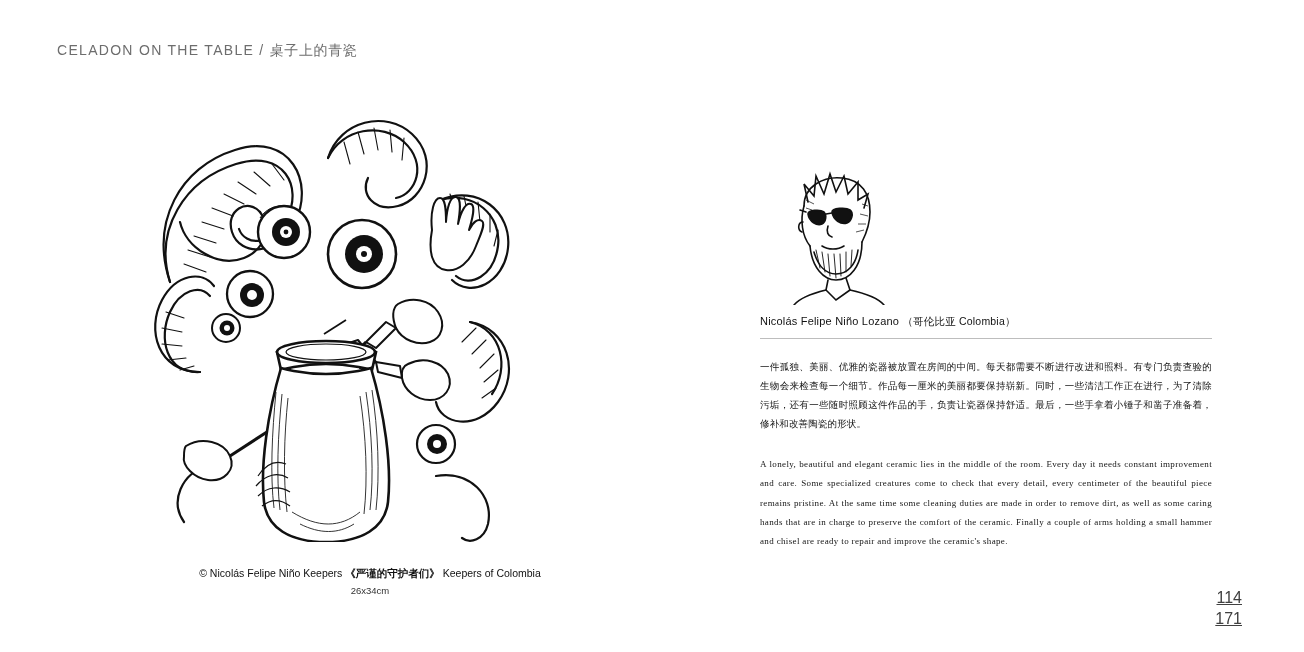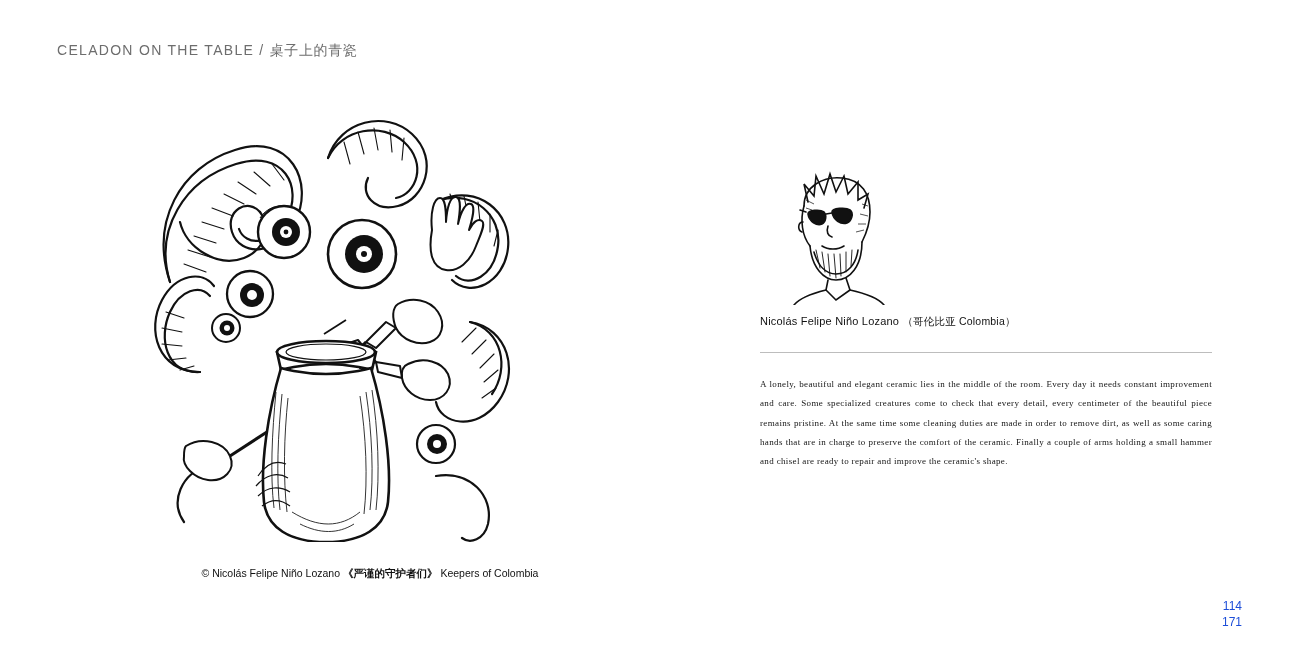--- a/index.html
+++ b/index.html
@@ -89,21 +89,21 @@
     left: 10px;
     top: 0;
     width: 130px;
     height: 145px;
   }
 
   .artist-name {
     margin-top: 10px;
     font-size: 11px;
     color: #111;
-    padding-bottom: 23px;
+    padding-bottom: 9px;
     border-bottom: 1px solid #bdbdbd;
     letter-spacing: 0.2px;
   }
   .artist-name .country {
     font-size: 10.5px;
   }
 
   .para {
     margin-top: 18px;
     font-size: 9.5px;
@@ -119,23 +119,24 @@
     letter-spacing: 0.35px;
     font-family: Liberation Serif, serif;
   }
 
   
   .folio {
     position: absolute;
     right: 62px;
     bottom: 22px;
     text-align: right;
-    font-size: 12px;
-    color: #1d4ed8;
+    font-size: 16px;
+    color: #404040;
     line-height: 1.35;
+    text-decoration: underline;
   }
 </style>
 </head>
 <body>
 
 <div class="page">
 
   <div class="running-head">
     <span>CELADON ON THE TABLE /</span>
     <span class="cn">桌子上的青瓷</span>
@@ -264,23 +265,24 @@
         </g>
       </g>
 
       <g stroke="#111" stroke-width="1.2" fill="none">
         <path d="M118 404 C126 392 136 388 146 392 M116 414 C126 402 138 400 148 406 M118 424 C128 414 140 414 150 420 M122 434 C132 426 142 428 150 434"></path>
       </g>
     </svg>
   </div>
 
   <div class="caption">
-    <span>© Nicolás Felipe Niño Lozano</span>
+    <span>© Nicolás Felipe Niño Keepers</span>
     <span class="title-cn">《严谨的守护者们》</span>
     <span>Keepers of Colombia</span>
+    <span class="dim">26x34cm</span>
   </div>
 
   <div class="right-col">
 
     <div class="portrait-wrap">
       <svg class="portrait" viewBox="0 0 130 145" aria-hidden="true">
         <g fill="none" stroke="#111" stroke-width="1.6" stroke-linecap="round">
 
           <path d="M38 42 L34 24 L44 36 L46 16 L54 34 L60 14 L66 32 L74 16 L78 34 L88 22 L88 40 L98 34 L94 48"></path>
 
@@ -314,20 +316,21 @@
           <path d="M36 40 L44 44 M36 48 L42 50 M92 44 L98 46 M90 54 L98 56 M88 64 L96 64 M86 72 L94 70"></path>
         </g>
       </svg>
     </div>
 
     <div class="artist-name">
       <span>Nicolás Felipe Niño Lozano</span>
       <span class="country">（哥伦比亚 Colombia）</span>
     </div>
 
+    <p class="para cn">一件孤独、美丽、优雅的瓷器被放置在房间的中间。每天都需要不断进行改进和照料。有专门负责查验的生物会来检查每一个细节。作品每一厘米的美丽都要保持崭新。同时，一些清洁工作正在进行，为了清除污垢，还有一些随时照顾这件作品的手，负责让瓷器保持舒适。最后，一些手拿着小锤子和凿子准备着，修补和改善陶瓷的形状。</p>
     <p class="para en">A lonely, beautiful and elegant ceramic lies in the middle of the room. Every day it needs constant improvement and care. Some specialized creatures come to check that every detail, every centimeter of the beautiful piece remains pristine. At the same time some cleaning duties are made in order to remove dirt, as well as some caring hands that are in charge to preserve the comfort of the ceramic. Finally a couple of arms holding a small hammer and chisel are ready to repair and improve the ceramic's shape.</p>
   </div>
 
   <div class="folio">
     <div>114</div>
     <div>171</div>
   </div>
 
 </div>
 

